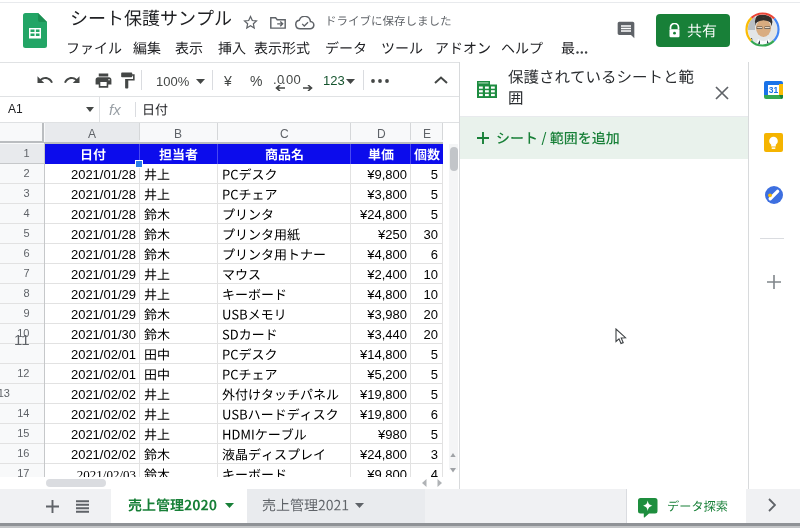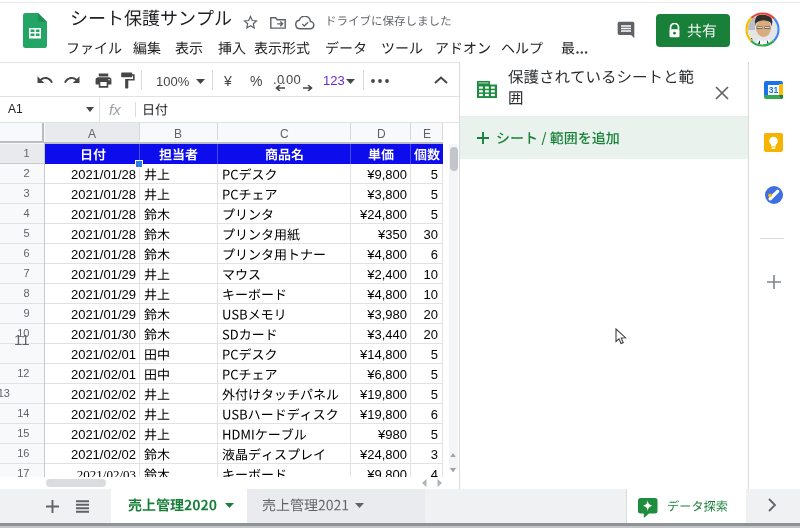--- a/index.html
+++ b/index.html
@@ -150,21 +150,21 @@
 <div class="ab t" style="left:224px;top:73px;font-size:14px;color:#444746;font-weight:500">¥</div>
 <div class="ab t" style="left:250px;top:73px;font-size:14px;color:#444746;font-weight:500">%</div>
 <div class="ab t" style="left:273px;top:72px;font-size:13px;color:#444746;letter-spacing:.5px">.0</div>
 <svg class="ab" style="left:275px;top:85px" width="10" height="6" viewBox="0 0 10 6">
     <path d="M10 3 H2 M5 0 L1.5 3 L5 6" fill="none" stroke="#444746" stroke-width="1.6"></path>
   </svg>
 <div class="ab t" style="left:282px;top:72px;font-size:13px;color:#444746;letter-spacing:.3px">.00</div>
 <svg class="ab" style="left:303px;top:85px" width="10" height="6" viewBox="0 0 10 6">
     <path d="M0 3 H8 M5 0 L8.5 3 L5 6" fill="none" stroke="#444746" stroke-width="1.6"></path>
   </svg>
-<div class="ab t" style="left:323px;top:73px;font-size:13px;color:#6d28d9;">123</div>
+<div class="ab t" style="left:323px;top:73px;font-size:13px;color:#14532d;">123</div>
 <svg class="ab" style="left:346px;top:79px" width="9" height="5" viewBox="0 0 9 5">
     <path d="M0 0 h9 l-4.5 5 Z" fill="#444746"></path>
   </svg>
 <div class="ab" style="left:363px;top:70px;width:1px;height:20px;background:#dadce0"></div>
 <svg class="ab" style="left:371px;top:79px" width="18" height="4" viewBox="0 0 18 4">
     <circle cx="2" cy="2" r="1.9" fill="#444746"></circle>
     <circle cx="9" cy="2" r="1.9" fill="#444746"></circle>
     <circle cx="16" cy="2" r="1.9" fill="#444746"></circle>
   </svg>
 <svg class="ab" style="left:434px;top:76px" width="14" height="8" viewBox="0 0 14 8">
@@ -332,21 +332,21 @@
 <div class="ab" style="left:144px;top:227.5px">
     <svg class="" style="" width="26.0" height="13.0" viewBox="0 0 26.0 13.0">
       <path fill="#000000" transform="translate(0,11.4) scale(0.013000,-0.013000)" d="M536 546V480H838V546ZM81 286C102 226 118 150 121 99L178 114C173 164 156 240 134 299ZM370 311C360 257 338 176 321 127L369 111C388 158 411 231 431 293ZM461 378V313H597V-81H670V313H843V113C843 102 839 99 826 99C813 99 770 98 721 100C731 80 740 51 743 32C811 31 853 32 879 44C907 55 913 76 913 112V378ZM218 840C183 760 117 658 22 582C37 572 59 549 70 533L111 570V528H224V422H60V356H224V50L47 18L65 -50C172 -29 320 1 459 30L454 94L291 63V356H440V422H291V528H404C417 512 431 491 439 474C539 552 632 671 682 766C738 671 838 554 930 481C941 503 959 529 973 547C881 613 778 731 714 840H645C601 742 509 623 414 548V593H133C190 653 232 717 263 771C318 719 377 647 408 601L459 657C423 709 348 786 286 840Z M1460 839V594H1067V519H1425C1335 345 1182 174 1028 90C1046 75 1071 46 1084 27C1226 113 1364 267 1460 438V-80H1539V439C1637 273 1775 116 1913 29C1926 50 1952 79 1970 94C1819 178 1663 349 1572 519H1935V594H1539V839Z"></path>
     </svg>
   </div>
 <div class="ab" style="left:222px;top:227.5px">
     <svg class="" style="" width="78.0" height="13.0" viewBox="0 0 78.0 13.0">
       <path fill="#000000" transform="translate(0,11.4) scale(0.013000,-0.013000)" d="M805 718C805 755 835 785 871 785C908 785 938 755 938 718C938 682 908 652 871 652C835 652 805 682 805 718ZM759 718C759 707 761 696 764 686L732 685C686 685 287 685 230 685C197 685 158 688 130 692V603C156 604 190 606 230 606C287 606 683 606 741 606C728 510 681 371 610 280C527 173 414 88 220 40L288 -35C472 22 591 115 682 232C761 335 810 496 831 601L833 612C845 608 858 606 871 606C933 606 984 656 984 718C984 780 933 831 871 831C809 831 759 780 759 718Z M1776 759H1682C1685 734 1687 706 1687 672C1687 637 1687 552 1687 514C1687 325 1675 244 1604 161C1542 91 1457 51 1365 28L1430 -41C1503 -16 1603 27 1668 105C1740 191 1773 270 1773 510C1773 548 1773 632 1773 672C1773 706 1774 734 1776 759ZM1312 751H1221C1223 732 1225 697 1225 679C1225 649 1225 388 1225 346C1225 316 1222 284 1220 269H1312C1310 287 1308 320 1308 345C1308 387 1308 649 1308 679C1308 703 1310 732 1312 751Z M2227 733 2170 672C2244 622 2369 515 2419 463L2482 526C2426 582 2298 686 2227 733ZM2141 63 2194 -19C2360 12 2487 73 2587 136C2738 231 2855 367 2923 492L2875 577C2817 454 2695 306 2541 209C2446 150 2316 89 2141 63Z M3536 785 3445 814C3439 788 3423 753 3413 735C3366 644 3264 494 3092 387L3159 335C3271 412 3360 510 3424 600H3762C3742 518 3691 410 3626 323C3556 372 3481 420 3415 458L3361 403C3425 363 3501 311 3573 259C3483 162 3355 70 3186 18L3258 -44C3427 19 3550 111 3639 210C3680 177 3718 146 3748 119L3807 188C3775 214 3735 245 3693 276C3769 378 3823 495 3849 587C3855 603 3864 627 3873 641L3807 681C3790 674 3768 671 3741 671H3470L3491 707C3501 725 3519 759 3536 785Z M4153 770V407C4153 266 4143 89 4032 -36C4049 -45 4079 -70 4090 -85C4167 0 4201 115 4216 227H4467V-71H4543V227H4813V22C4813 4 4806 -2 4786 -3C4767 -4 4699 -5 4629 -2C4639 -22 4651 -55 4655 -74C4749 -75 4807 -74 4841 -62C4875 -50 4887 -27 4887 22V770ZM4227 698H4467V537H4227ZM4813 698V537H4543V698ZM4227 466H4467V298H4223C4226 336 4227 373 4227 407ZM4813 466V298H4543V466Z M5312 254C5339 195 5365 117 5374 67L5436 88C5426 138 5398 214 5370 273ZM5093 269C5081 182 5062 92 5030 31C5046 25 5076 11 5089 2C5120 66 5144 163 5157 258ZM5866 841C5786 803 5644 769 5518 746L5476 760V22L5399 7L5427 -64C5518 -43 5635 -15 5746 13L5738 77L5548 37V389H5710C5728 142 5764 -41 5856 -70C5916 -101 5962 -52 5978 106C5962 115 5936 133 5922 148C5915 54 5903 -8 5887 -3C5826 12 5795 172 5780 389H5962V461H5776C5771 546 5769 639 5768 733C5826 748 5881 765 5925 783ZM5548 687C5596 695 5647 705 5697 716C5699 627 5702 541 5706 461H5548ZM5029 391 5039 323 5207 338V-79H5275V344L5374 354C5385 331 5393 310 5399 292L5457 320C5439 375 5392 459 5346 522L5291 497C5309 471 5327 442 5344 412L5180 400C5249 487 5327 602 5385 695L5321 725C5292 669 5252 601 5209 536C5193 558 5171 583 5147 608C5185 664 5229 746 5265 814L5198 841C5176 785 5139 707 5105 649L5075 675L5038 625C5086 583 5140 524 5169 479C5148 449 5127 420 5106 396Z"></path>
     </svg>
   </div>
-<div class="ab t" style="right:393px;top:227px;font-size:13px;color:#000;">¥350</div>
+<div class="ab t" style="right:393px;top:227px;font-size:13px;color:#000;">¥250</div>
 <div class="ab t" style="right:362px;top:227px;font-size:13px;color:#000;">30</div>
 <div class="ab t" style="right:664px;top:247px;font-size:13px;color:#000;">2021/01/28</div>
 <div class="ab" style="left:144px;top:247.5px">
     <svg class="" style="" width="26.0" height="13.0" viewBox="0 0 26.0 13.0">
       <path fill="#000000" transform="translate(0,11.4) scale(0.013000,-0.013000)" d="M536 546V480H838V546ZM81 286C102 226 118 150 121 99L178 114C173 164 156 240 134 299ZM370 311C360 257 338 176 321 127L369 111C388 158 411 231 431 293ZM461 378V313H597V-81H670V313H843V113C843 102 839 99 826 99C813 99 770 98 721 100C731 80 740 51 743 32C811 31 853 32 879 44C907 55 913 76 913 112V378ZM218 840C183 760 117 658 22 582C37 572 59 549 70 533L111 570V528H224V422H60V356H224V50L47 18L65 -50C172 -29 320 1 459 30L454 94L291 63V356H440V422H291V528H404C417 512 431 491 439 474C539 552 632 671 682 766C738 671 838 554 930 481C941 503 959 529 973 547C881 613 778 731 714 840H645C601 742 509 623 414 548V593H133C190 653 232 717 263 771C318 719 377 647 408 601L459 657C423 709 348 786 286 840Z M1460 839V594H1067V519H1425C1335 345 1182 174 1028 90C1046 75 1071 46 1084 27C1226 113 1364 267 1460 438V-80H1539V439C1637 273 1775 116 1913 29C1926 50 1952 79 1970 94C1819 178 1663 349 1572 519H1935V594H1539V839Z"></path>
     </svg>
   </div>
 <div class="ab" style="left:222px;top:247.5px">
     <svg class="" style="" width="104.0" height="13.0" viewBox="0 0 104.0 13.0">
       <path fill="#000000" transform="translate(0,11.4) scale(0.013000,-0.013000)" d="M805 718C805 755 835 785 871 785C908 785 938 755 938 718C938 682 908 652 871 652C835 652 805 682 805 718ZM759 718C759 707 761 696 764 686L732 685C686 685 287 685 230 685C197 685 158 688 130 692V603C156 604 190 606 230 606C287 606 683 606 741 606C728 510 681 371 610 280C527 173 414 88 220 40L288 -35C472 22 591 115 682 232C761 335 810 496 831 601L833 612C845 608 858 606 871 606C933 606 984 656 984 718C984 780 933 831 871 831C809 831 759 780 759 718Z M1776 759H1682C1685 734 1687 706 1687 672C1687 637 1687 552 1687 514C1687 325 1675 244 1604 161C1542 91 1457 51 1365 28L1430 -41C1503 -16 1603 27 1668 105C1740 191 1773 270 1773 510C1773 548 1773 632 1773 672C1773 706 1774 734 1776 759ZM1312 751H1221C1223 732 1225 697 1225 679C1225 649 1225 388 1225 346C1225 316 1222 284 1220 269H1312C1310 287 1308 320 1308 345C1308 387 1308 649 1308 679C1308 703 1310 732 1312 751Z M2227 733 2170 672C2244 622 2369 515 2419 463L2482 526C2426 582 2298 686 2227 733ZM2141 63 2194 -19C2360 12 2487 73 2587 136C2738 231 2855 367 2923 492L2875 577C2817 454 2695 306 2541 209C2446 150 2316 89 2141 63Z M3536 785 3445 814C3439 788 3423 753 3413 735C3366 644 3264 494 3092 387L3159 335C3271 412 3360 510 3424 600H3762C3742 518 3691 410 3626 323C3556 372 3481 420 3415 458L3361 403C3425 363 3501 311 3573 259C3483 162 3355 70 3186 18L3258 -44C3427 19 3550 111 3639 210C3680 177 3718 146 3748 119L3807 188C3775 214 3735 245 3693 276C3769 378 3823 495 3849 587C3855 603 3864 627 3873 641L3807 681C3790 674 3768 671 3741 671H3470L3491 707C3501 725 3519 759 3536 785Z M4153 770V407C4153 266 4143 89 4032 -36C4049 -45 4079 -70 4090 -85C4167 0 4201 115 4216 227H4467V-71H4543V227H4813V22C4813 4 4806 -2 4786 -3C4767 -4 4699 -5 4629 -2C4639 -22 4651 -55 4655 -74C4749 -75 4807 -74 4841 -62C4875 -50 4887 -27 4887 22V770ZM4227 698H4467V537H4227ZM4813 698V537H4543V698ZM4227 466H4467V298H4223C4226 336 4227 373 4227 407ZM4813 466V298H4543V466Z M5337 88C5337 51 5335 2 5330 -30H5427C5423 3 5421 57 5421 88L5420 418C5531 383 5704 316 5813 257L5847 342C5742 395 5552 467 5420 507V670C5420 700 5424 743 5427 774H5329C5335 743 5337 698 5337 670C5337 586 5337 144 5337 88Z M6097 545V459C6118 461 6155 462 6192 462H6485C6485 257 6403 109 6214 20L6292 -38C6495 80 6569 242 6569 462H6834C6865 462 6906 461 6922 459V544C6906 542 6868 540 6835 540H6569V674C6569 704 6572 754 6575 774H6476C6481 754 6485 705 6485 675V540H6190C6155 540 6118 543 6097 545Z M7102 433V335C7133 338 7186 340 7241 340C7316 340 7715 340 7790 340C7835 340 7877 336 7897 335V433C7875 431 7839 428 7789 428C7715 428 7315 428 7241 428C7185 428 7132 431 7102 433Z"></path>
@@ -423,21 +423,21 @@
 <div class="ab" style="left:144px;top:367.5px">
     <svg class="" style="" width="26.0" height="13.0" viewBox="0 0 26.0 13.0">
       <path fill="#000000" transform="translate(0,11.4) scale(0.013000,-0.013000)" d="M97 771V-71H171V-10H830V-71H907V771ZM171 66V348H456V66ZM830 66H532V348H830ZM171 423V698H456V423ZM830 423H532V698H830Z M1458 840V661H1096V186H1171V248H1458V-79H1537V248H1825V191H1902V661H1537V840ZM1171 322V588H1458V322ZM1825 322H1537V588H1825Z"></path>
     </svg>
   </div>
 <div class="ab" style="left:222px;top:367.5px">
     <svg class="" style="" width="55.5" height="13.0" viewBox="0 0 55.5 13.0">
       <path fill="#000000" transform="translate(0,11.4) scale(0.013000,-0.013000)" d="M101 0H193V292H314C475 292 584 363 584 518C584 678 474 733 310 733H101ZM193 367V658H298C427 658 492 625 492 518C492 413 431 367 302 367Z M1010 -13C1105 -13 1177 25 1235 92L1184 151C1137 99 1084 68 1014 68C874 68 786 184 786 369C786 552 879 665 1017 665C1080 665 1128 637 1167 596L1217 656C1175 703 1105 746 1016 746C830 746 691 603 691 366C691 128 827 -13 1010 -13Z M1359 457V374C1383 376 1417 378 1449 378H1746C1734 199 1651 87 1493 14L1572 -41C1744 59 1817 191 1828 378H2107C2132 378 2162 376 2184 374V457C2163 455 2127 453 2105 453H1829V645C1901 656 1978 671 2028 684C2042 688 2062 693 2084 699L2031 768C1982 747 1864 723 1773 710C1665 696 1513 692 1437 695L1457 621C1534 622 1647 625 1748 635V453H1447C1417 453 1382 455 1359 457Z M2426 77V-7C2450 -5 2476 -4 2498 -4H3051C3067 -4 3098 -5 3118 -7V77C3098 74 3075 72 3051 72H2809V440H3004C3027 440 3053 439 3075 437V517C3054 515 3029 513 3004 513H2544C2528 513 2496 514 2475 517V437C2496 439 2528 440 2544 440H2728V72H2498C2475 72 2449 74 2426 77Z M4202 676 4153 723C4138 720 4102 717 4083 717C4023 717 3557 717 3509 717C3472 717 3430 721 3395 726V635C3434 639 3472 641 3509 641C3556 641 4009 641 4079 641C4046 579 3952 470 3860 417L3926 364C4040 443 4135 572 4175 640C4182 651 4195 666 4202 676ZM3803 544H3713C3716 518 3717 496 3717 472C3717 305 3695 162 3540 68C3512 48 3478 32 3450 23L3524 -37C3779 90 3803 273 3803 544Z"></path>
     </svg>
   </div>
-<div class="ab t" style="right:393px;top:367px;font-size:13px;color:#000;">¥6,800</div>
+<div class="ab t" style="right:393px;top:367px;font-size:13px;color:#000;">¥5,200</div>
 <div class="ab t" style="right:362px;top:367px;font-size:13px;color:#000;">5</div>
 <div class="ab t" style="right:664px;top:387px;font-size:13px;color:#000;">2021/02/02</div>
 <div class="ab" style="left:144px;top:387.5px">
     <svg class="" style="" width="26.0" height="13.0" viewBox="0 0 26.0 13.0">
       <path fill="#000000" transform="translate(0,11.4) scale(0.013000,-0.013000)" d="M92 633V558H286V447C286 404 285 363 281 322H60V246H269C246 139 192 43 71 -35C91 -47 121 -73 135 -90C272 1 328 117 350 246H642V-80H720V246H942V322H720V558H918V633H720V837H642V633H364V836H286V633ZM360 322C363 363 364 405 364 447V558H642V322Z M1427 825V43H1051V-32H1950V43H1506V441H1881V516H1506V825Z"></path>
     </svg>
   </div>
 <div class="ab" style="left:222px;top:387.5px">
     <svg class="" style="" width="117.0" height="13.0" viewBox="0 0 117.0 13.0">
       <path fill="#000000" transform="translate(0,11.4) scale(0.013000,-0.013000)" d="M268 616H463C445 514 417 424 381 345C333 387 260 438 194 476C221 519 246 566 268 616ZM572 603 534 588C539 616 545 644 549 673L500 690L486 687H297C314 731 329 778 342 825L268 841C221 660 138 494 26 391C45 380 77 356 90 343C113 366 135 392 155 420C225 377 301 321 347 276C271 141 169 44 50 -19C68 -30 96 -58 109 -75C299 32 452 233 525 550C566 481 618 414 675 353V-78H752V279C810 228 871 185 932 154C944 174 967 203 985 218C905 254 824 310 752 377V839H675V457C634 503 599 553 572 603Z M1408 406C1459 326 1524 218 1554 155L1624 193C1592 254 1525 359 1473 437ZM1751 828V618H1345V542H1751V23C1751 0 1742 -7 1718 -8C1695 -9 1613 -10 1528 -6C1539 -27 1553 -61 1558 -81C1667 -82 1734 -81 1774 -69C1812 -57 1828 -35 1828 23V542H1954V618H1828V828ZM1295 834C1236 678 1140 525 1037 427C1052 409 1075 370 1084 352C1119 387 1153 429 1186 474V-78H1261V590C1302 660 1338 735 1368 811Z M2255 765 2162 774C2162 756 2161 730 2157 707C2145 624 2119 470 2119 308C2119 182 2152 52 2172 -9L2240 -1C2239 9 2238 23 2237 33C2236 44 2238 63 2242 78C2253 127 2283 229 2307 299L2264 325C2245 275 2224 214 2210 172C2172 336 2206 555 2238 700C2242 719 2250 746 2255 765ZM2396 573V493C2439 490 2510 487 2558 487C2599 487 2642 488 2685 490V459C2685 267 2679 154 2572 60C2548 36 2507 11 2475 -2L2548 -59C2760 66 2760 229 2760 459V494C2820 498 2876 504 2922 511V593C2875 582 2818 575 2759 570L2758 721C2758 743 2759 763 2761 780H2668C2671 764 2675 743 2677 720C2679 695 2682 628 2683 565C2641 563 2598 562 2557 562C2503 562 2439 566 2396 573Z M3536 785 3445 814C3439 788 3423 753 3413 735C3366 644 3264 494 3092 387L3159 335C3271 412 3360 510 3424 600H3762C3742 518 3691 410 3626 323C3556 372 3481 420 3415 458L3361 403C3425 363 3501 311 3573 259C3483 162 3355 70 3186 18L3258 -44C3427 19 3550 111 3639 210C3680 177 3718 146 3748 119L3807 188C3775 214 3735 245 3693 276C3769 378 3823 495 3849 587C3855 603 3864 627 3873 641L3807 681C3790 674 3768 671 3741 671H3470L3491 707C3501 725 3519 759 3536 785Z M4483 576 4410 551C4430 506 4477 379 4488 334L4562 360C4549 404 4500 536 4483 576ZM4845 520 4759 547C4744 419 4692 292 4621 205C4539 102 4412 26 4296 -8L4362 -75C4474 -32 4596 45 4688 163C4760 253 4803 360 4830 470C4834 483 4838 499 4845 520ZM4251 526 4177 497C4196 462 4251 324 4266 272L4342 300C4323 352 4271 483 4251 526Z M5088 457V374C5112 376 5146 378 5178 378H5475C5463 199 5380 87 5222 14L5301 -41C5473 59 5546 191 5557 378H5836C5861 378 5891 376 5913 374V457C5892 455 5856 453 5834 453H5558V645C5630 656 5707 671 5757 684C5771 688 5791 693 5813 699L5760 768C5711 747 5593 723 5502 710C5394 696 5242 692 5166 695L5186 621C5263 622 5376 625 5477 635V453H5176C5146 453 5111 455 5088 457Z M6783 697C6783 734 6812 764 6849 764C6885 764 6915 734 6915 697C6915 661 6885 631 6849 631C6812 631 6783 661 6783 697ZM6737 697C6737 635 6787 585 6849 585C6910 585 6961 635 6961 697C6961 759 6910 810 6849 810C6787 810 6737 759 6737 697ZM6218 301C6183 217 6127 112 6064 29L6149 -7C6205 73 6259 176 6296 268C6338 370 6373 518 6387 580C6391 602 6399 631 6405 653L6316 672C6303 556 6261 404 6218 301ZM6710 339C6752 232 6798 97 6823 -5L6912 24C6886 114 6833 267 6792 366C6750 472 6686 610 6646 682L6565 655C6609 581 6670 442 6710 339Z M7874 134 7926 202C7833 265 7779 297 7685 347L7633 288C7727 238 7787 198 7874 134ZM7827 605 7775 655C7758 650 7735 649 7712 649H7547V713C7547 741 7549 779 7553 801H7461C7465 779 7466 741 7466 713V649H7270C7237 649 7181 650 7149 654V570C7180 572 7237 574 7272 574C7317 574 7640 574 7687 574C7653 527 7573 448 7484 391C7393 332 7268 266 7079 221L7127 147C7262 188 7372 232 7465 286L7464 68C7464 33 7461 -13 7458 -42H7549C7547 -11 7544 33 7544 68L7545 337C7637 401 7721 485 7771 545C7787 563 7809 586 7827 605Z M8524 21 8577 -23C8584 -17 8595 -9 8611 0C8727 57 8866 160 8952 277L8905 345C8828 232 8705 141 8613 99C8613 130 8613 613 8613 676C8613 714 8616 742 8617 750H8525C8526 742 8530 714 8530 676C8530 613 8530 123 8530 77C8530 57 8528 37 8524 21ZM8066 26 8141 -24C8225 45 8289 143 8319 250C8346 350 8350 564 8350 675C8350 705 8354 735 8355 747H8263C8267 726 8270 704 8270 674C8270 563 8269 363 8240 272C8210 175 8150 86 8066 26Z"></path>

